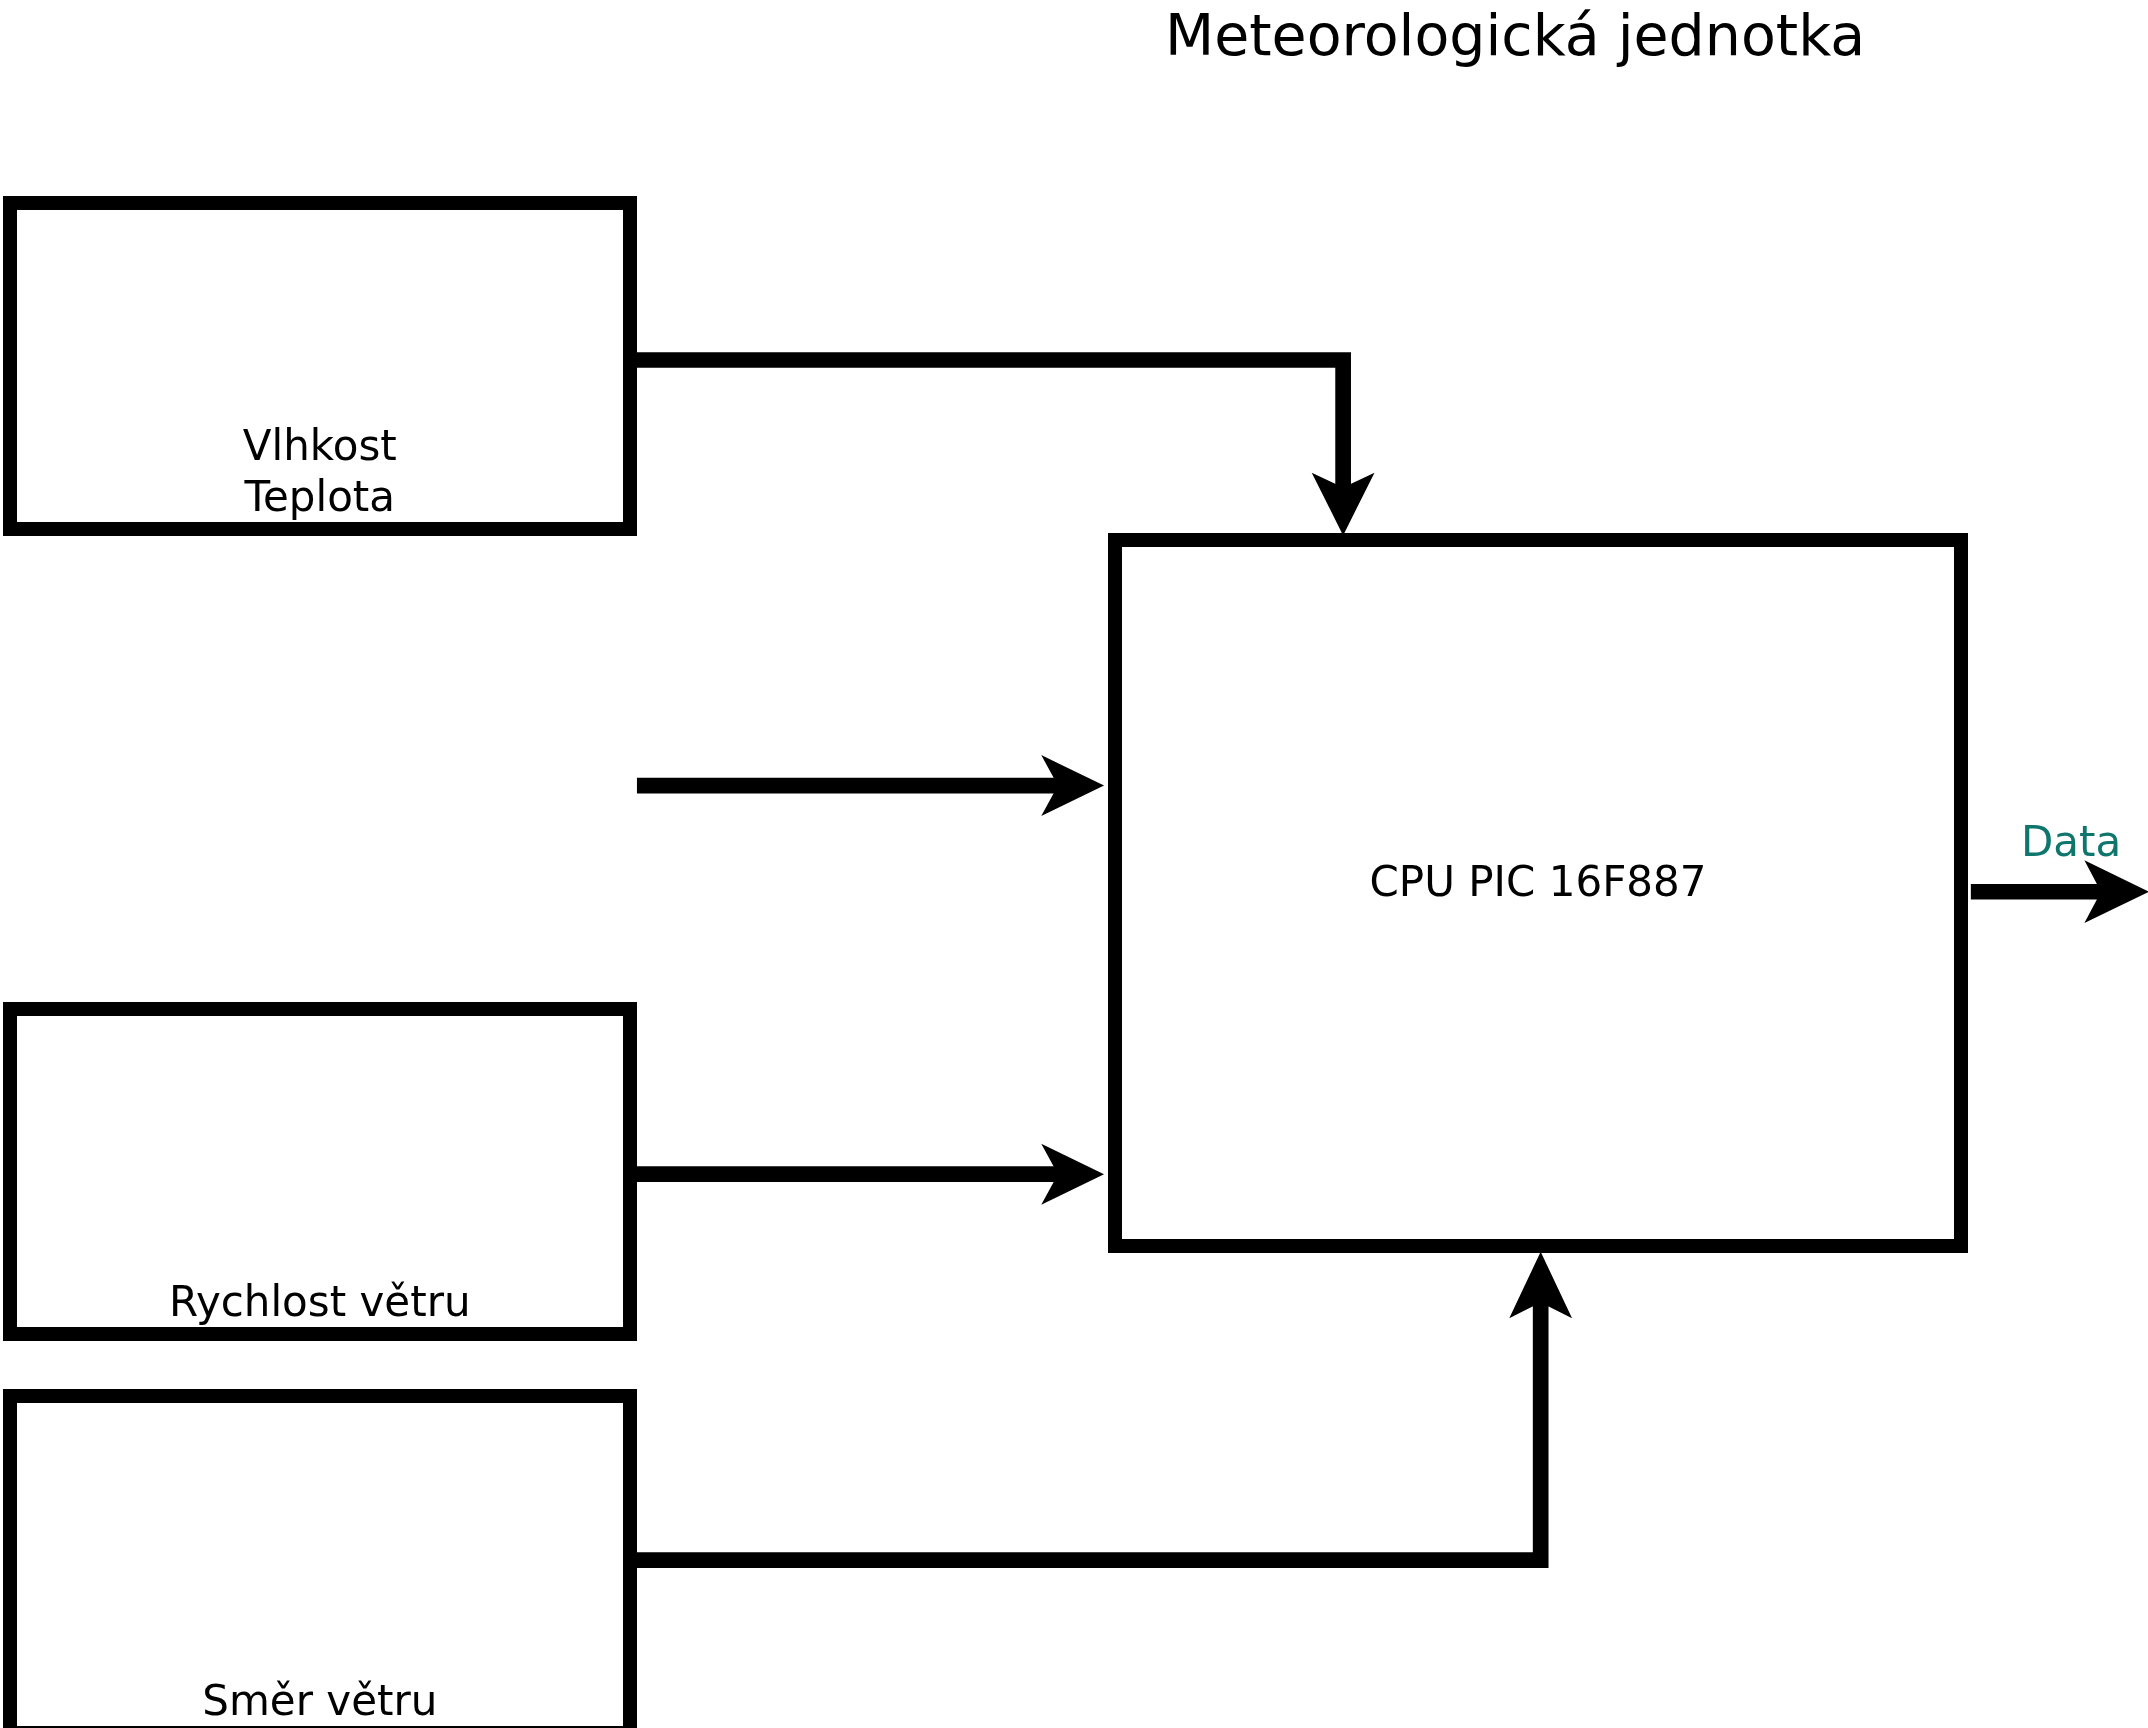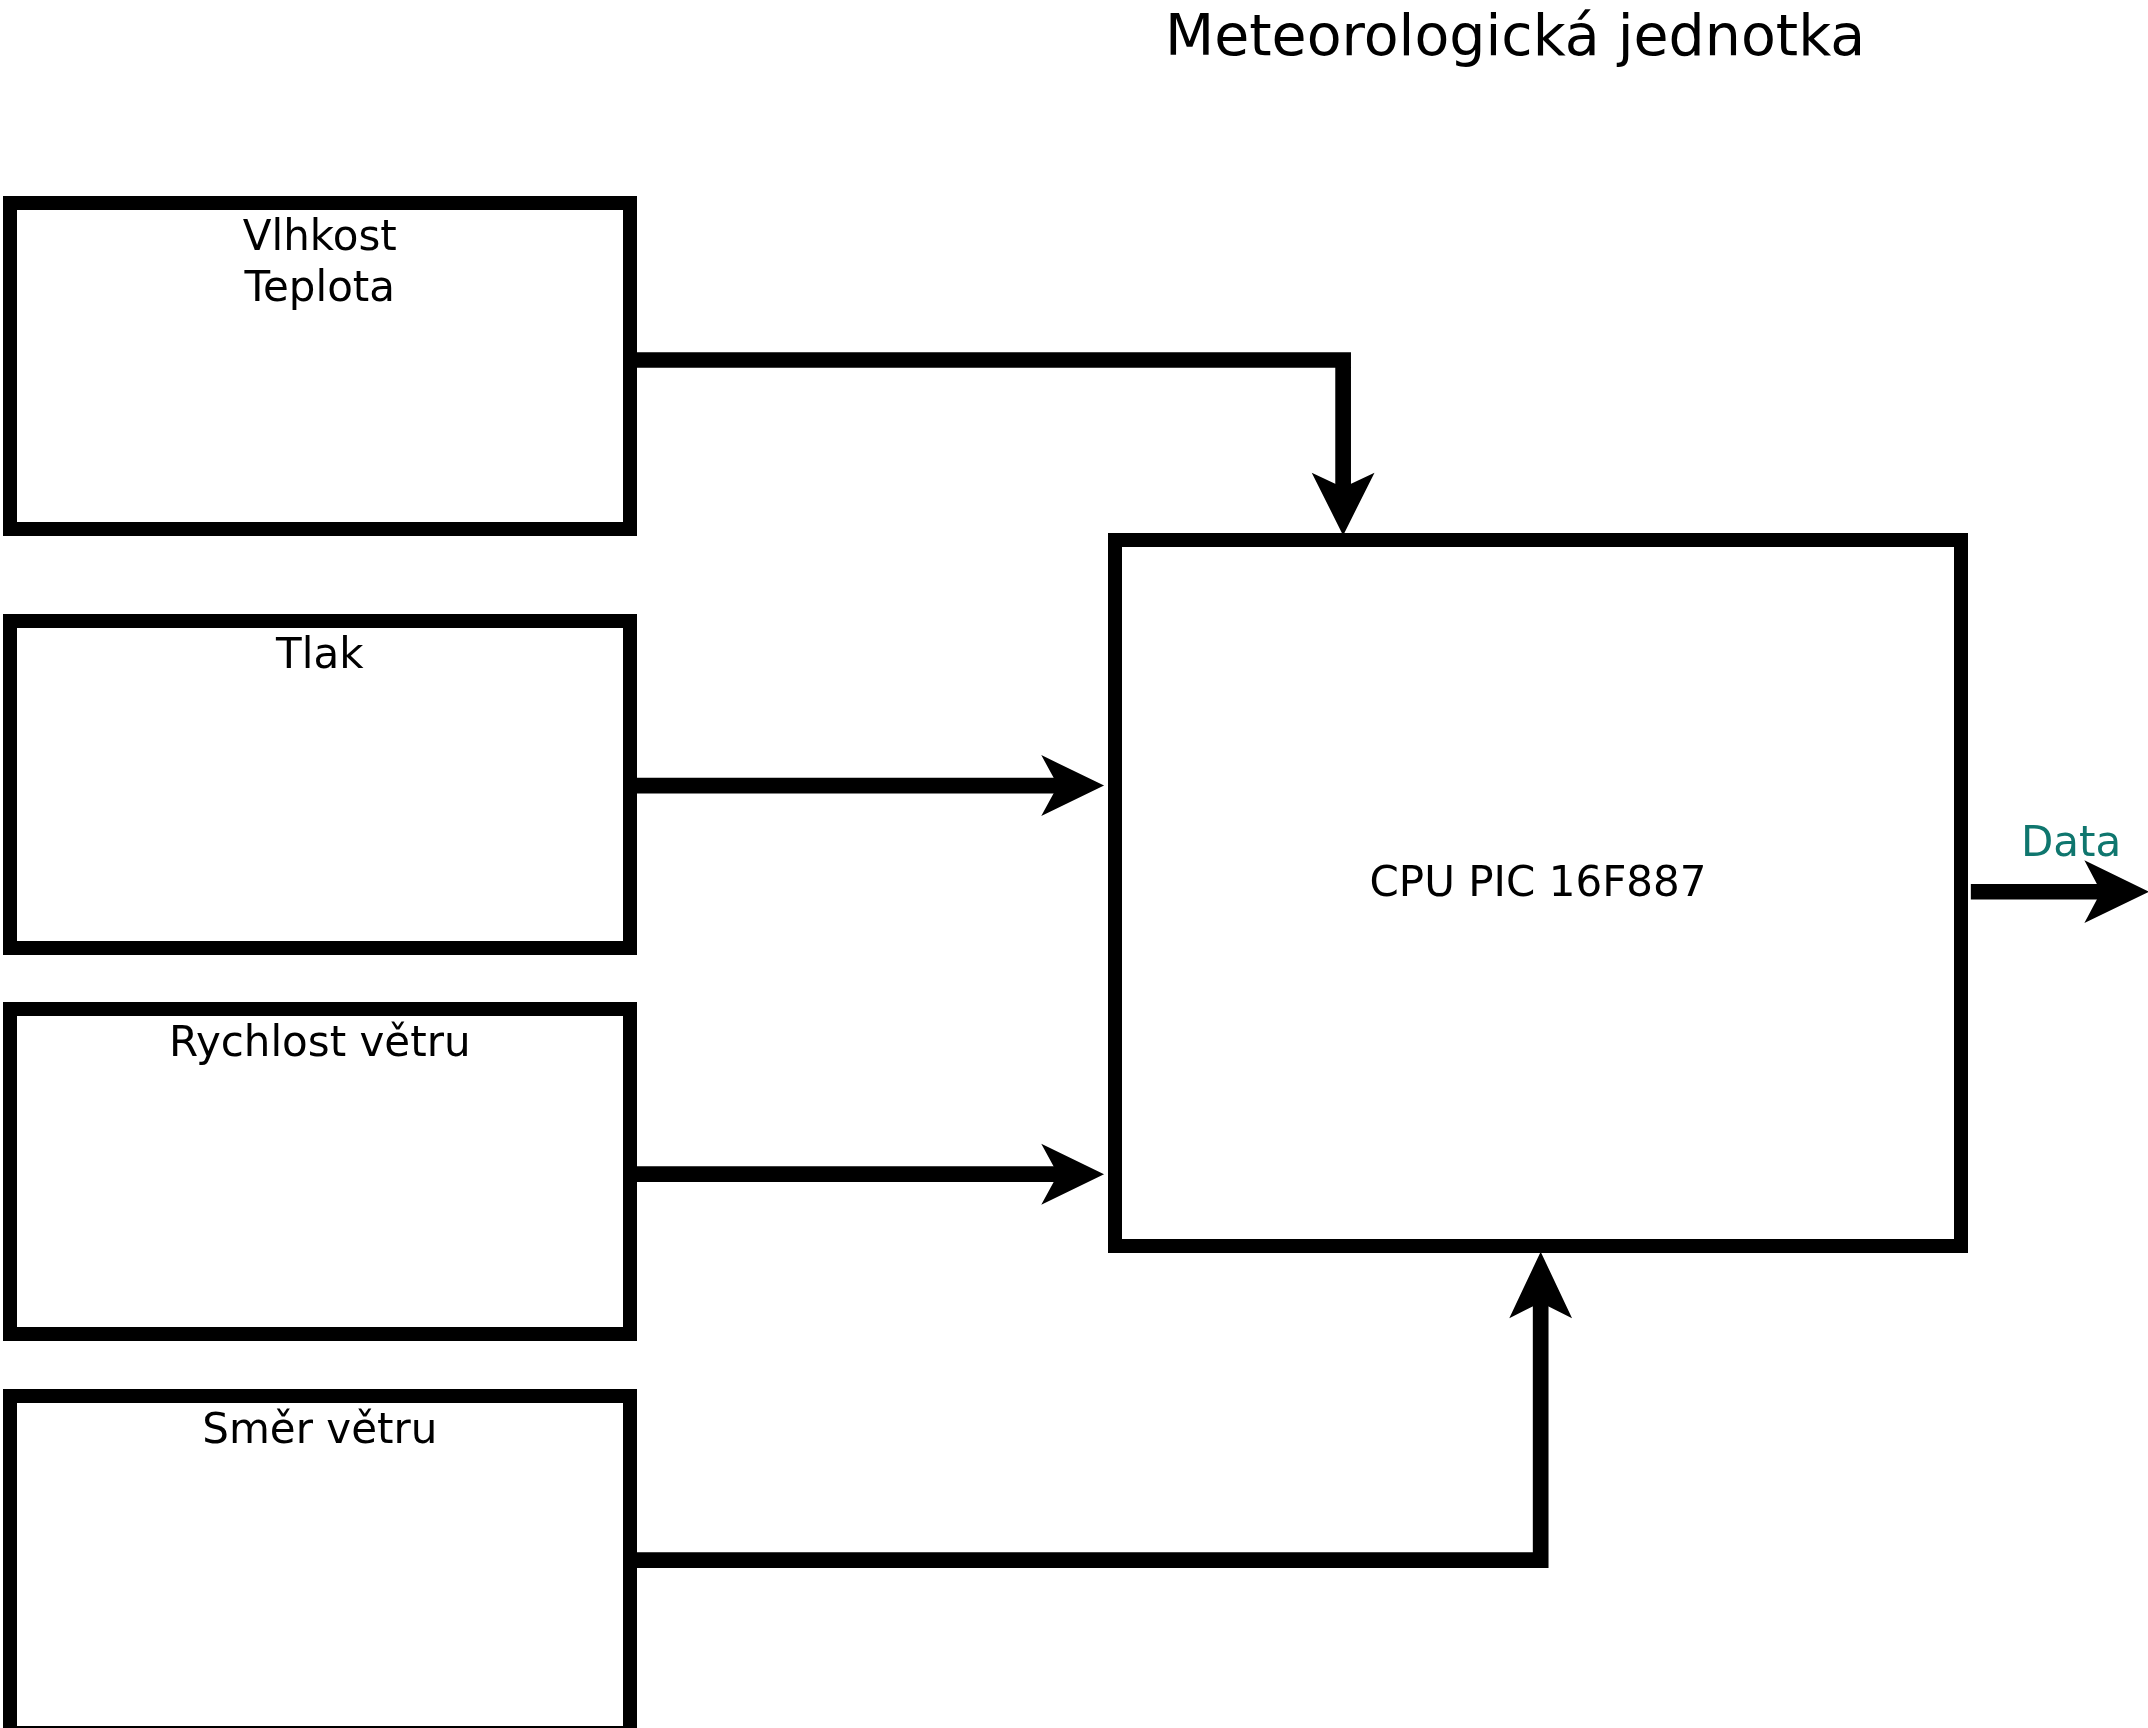--- a/index.html
+++ b/index.html
@@ -33,21 +33,21 @@
     color: #000000;
     white-space: nowrap;
     letter-spacing: 0px;
   }
   .node-box {
     position: absolute;
     box-sizing: border-box;
     border: 14px solid #000000;
     background: #ffffff;
     display: flex;
-    align-items: flex-start;
+    align-items: flex-end;
     justify-content: center;
   }
   .node-label {
     font-size: 42px;
     color: #000000;
     text-align: center;
     line-height: 1.22;
     white-space: pre-line;
   }
   .cpu-box {
@@ -111,23 +111,20 @@
       <line x1="2135" y1="966" x2="2285" y2="966" stroke="#000000" stroke-width="17"></line>
       <polygon points="2328,966 2258,932 2276,966 2258,1000" fill="#000000"></polygon>
     </g>
   </svg>
 
   <div class="node-box" id="box-humidity">
     <span class="node-label">Vlhkost
 Teplota</span>
   </div>
 
-  <div class="node-box" id="box-pressure">
-    <span class="node-label">Tlak</span>
-  </div>
 
   <div class="node-box" id="box-windspeed">
     <span class="node-label">Rychlost větru</span>
   </div>
 
   <div class="node-box" id="box-winddir">
     <span class="node-label">Směr větru</span>
   </div>
 
   <div class="cpu-box" id="box-cpu">

